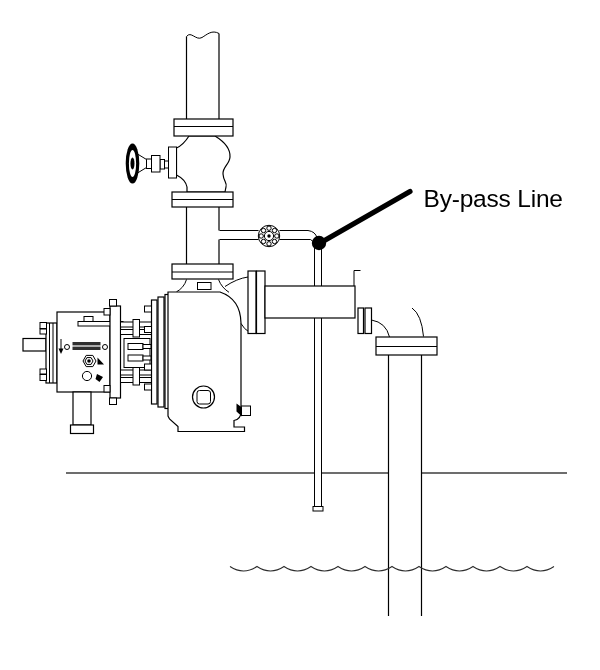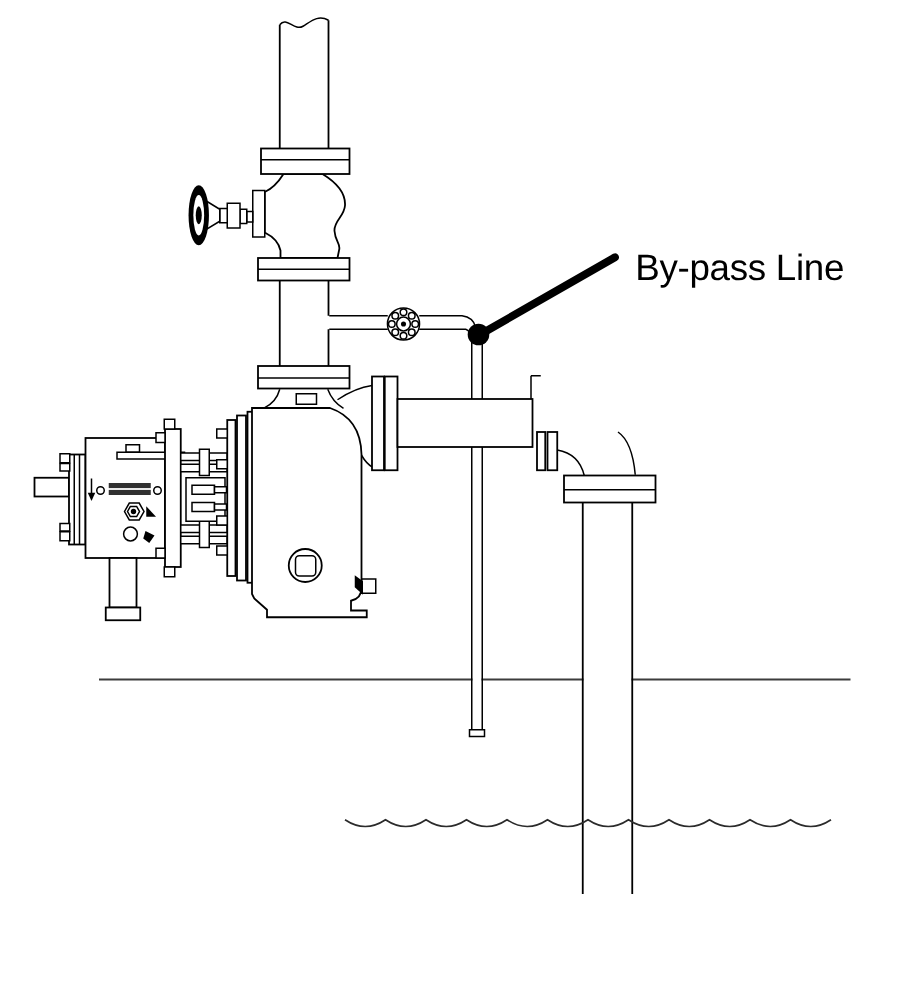--- a/index.html
+++ b/index.html
@@ -1,17 +1,17 @@
 <!DOCTYPE html>
 <html style="--line: #000000; --bg: #ffffff; --ground: #3c3c3c; --water: #2b2b2b;"><head>
 <meta charset="utf-8">
 <style>
   html,body{margin:0;padding:0;background:#fff;}
   body{width:600px;height:670px;font-family:"Liberation Sans",sans-serif;}
-  .canvas{position:relative;width:600px;height:596px;background:var(--bg,#ffffff);overflow:hidden;}
+  .canvas{position:relative;width:600px;height:596px;background:var(--bg,#ffffff);overflow:hidden;margin-top:20px;}
   svg{display:block;}
   .ln{stroke:var(--line,#000);fill:none;stroke-width:1.2;}
   .thin{stroke:var(--line,#000);fill:none;stroke-width:1;}
   .wh{fill:#ffffff;stroke:var(--line,#000);stroke-width:1.2;}
   .whthin{fill:#ffffff;stroke:var(--line,#000);stroke-width:1;}
   .blk{fill:var(--line,#000);stroke:none;}
   .ground{stroke:var(--ground,#3c3c3c);stroke-width:1.3;fill:none;}
   .water{stroke:var(--water,#2b2b2b);stroke-width:1.1;fill:none;}
   .label-text{font-family:"Liberation Sans",sans-serif;font-size:24.5px;letter-spacing:-0.2px;fill:var(--line,#000);}
 </style>

